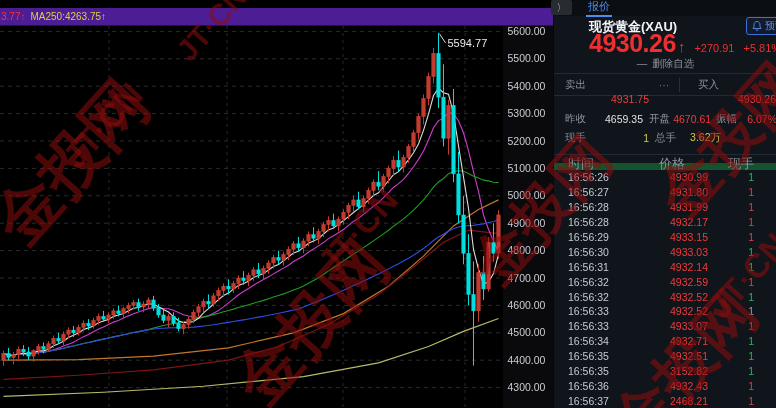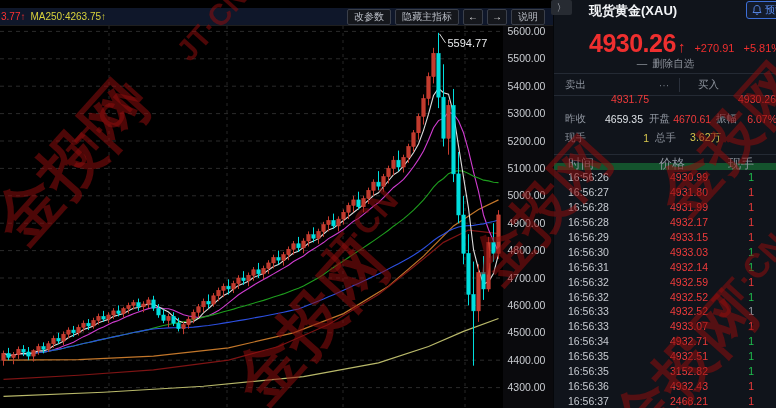--- a/index.html
+++ b/index.html
@@ -1,20 +1,20 @@
 <!DOCTYPE html>
 <html><head>
 <meta charset="utf-8">
 <style>
   html,body{margin:0;padding:0;background:#000;}
   #app{position:relative;width:776px;height:408px;background:#000;overflow:hidden;
        font-family:"Liberation Sans", sans-serif; -webkit-font-smoothing:antialiased;}
   
   #chart-area{position:absolute;left:0;top:0;width:553px;height:408px;}
-  #chart-topbar{position:absolute;left:0;top:8px;width:553px;height:17px;background:#0f172a;
+  #chart-topbar{position:absolute;left:0;top:8px;width:553px;height:17px;background:#4c1d95;
       border-bottom:1px solid #1e1e1e;display:flex;align-items:center;z-index:4;}
   .ma-red{color:#ff3232;font-size:10px;margin-left:1px;white-space:nowrap;}
   .ma-yellow{color:#d8d23c;font-size:10px;margin-left:5px;white-space:nowrap;}
   .tb-buttons{margin-left:auto;display:flex;align-items:center;gap:4px;margin-right:8px;}
   .tb-btn{background:#15171c;border:1px solid #3a3f4a;color:#b9bdc5;font-size:10px;
       padding:1px 6px;border-radius:2px;line-height:12px;cursor:pointer;white-space:nowrap;}
   .tb-arrow{padding:1px 4px;font-size:10px;color:#e8e8e8;}
   #chart-svg{position:absolute;left:0;top:24px;z-index:2;}
   #collapse-btn{position:absolute;left:551px;top:0;width:21px;height:15px;background:#272b32;
       color:#d2d6dc;font-size:10px;text-align:center;line-height:15px;border-radius:2px;z-index:6;cursor:pointer;}
@@ -73,27 +73,20 @@
 </style>
 </head>
 <body>
 
 <div id="app">
 
   <div id="chart-area">
     <div id="chart-topbar">
       <span class="ma-red">3.77↑</span>
       <span class="ma-yellow">MA250:4263.75↑</span>
-      <div class="tb-buttons">
-        <button class="tb-btn">改参数</button>
-        <button class="tb-btn">隐藏主指标</button>
-        <button class="tb-btn tb-arrow">←</button>
-        <button class="tb-btn tb-arrow">→</button>
-        <button class="tb-btn">说明</button>
-      </div>
     </div>
     <svg id="chart-svg" width="553" height="384">
         <rect x="503" y="0" width="50" height="384" fill="#0a0a0d"></rect>
         <line x1="109" y1="2" x2="109" y2="384" stroke="#262626" stroke-dasharray="3,4" stroke-width="1"></line>
         <line x1="227" y1="2" x2="227" y2="384" stroke="#262626" stroke-dasharray="3,4" stroke-width="1"></line>
         <line x1="343" y1="2" x2="343" y2="384" stroke="#262626" stroke-dasharray="3,4" stroke-width="1"></line>
         <line x1="465" y1="2" x2="465" y2="384" stroke="#262626" stroke-dasharray="3,4" stroke-width="1"></line>
         <line x1="0" y1="7.4" x2="503" y2="7.4" stroke="#2b2b2b" stroke-dasharray="4,4" stroke-width="1"></line>
         <text x="507.5" y="10.9" fill="#c9ccd1" font-size="10.5">5600.00</text>
         <line x1="0" y1="34.800000000000004" x2="503" y2="34.800000000000004" stroke="#2b2b2b" stroke-dasharray="4,4" stroke-width="1"></line>
@@ -330,20 +323,23 @@
         <line x1="498.5" y1="186.14663999999993" x2="498.5" y2="234.82000000000002" stroke="#c23b2e" stroke-width="1"></line>
         <rect x="496.8" y="190.90875999999997" width="3.4" height="38.43124000000006" fill="#c23b2e" stroke="#d9453a" stroke-width="0.5"></rect>
         <line x1="439.5" y1="9.83301999999988" x2="445.5" y2="18.83301999999988" stroke="#dddddd" stroke-width="1"></line>
         <text x="447.5" y="22.83301999999988" fill="#e8eaec" font-size="11">5594.77</text>
       </svg>
   </div>
 
   <div id="collapse-btn">〉</div>
 
   <div id="panel">
+    <div class="p-tabbar">
+      <span class="p-tab">报价</span>
+    </div>
     <div class="p-head">
       <div class="p-name">现货黄金(XAU)</div>
       <button class="p-alert">
         <svg width="10" height="10" viewBox="0 0 10 10">
           <path d="M5 0.5 C3 0.5 2 2 2 4 L2 6 L1 7.5 L9 7.5 L8 6 L8 4 C8 2 7 0.5 5 0.5 Z M4 8.5 A1 1 0 0 0 6 8.5" fill="none" stroke="#5b8df0" stroke-width="0.9"></path>
         </svg>
         <span>预警</span>
       </button>
     </div>
     <div class="p-price-row">

